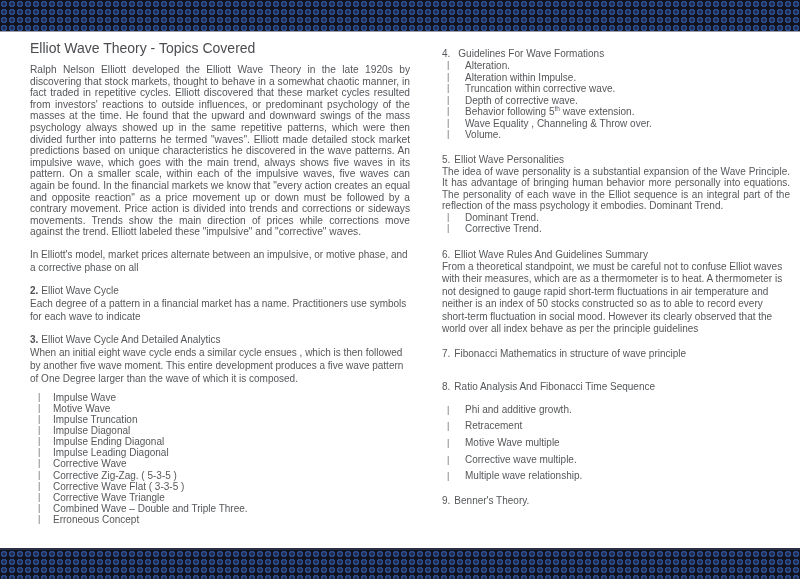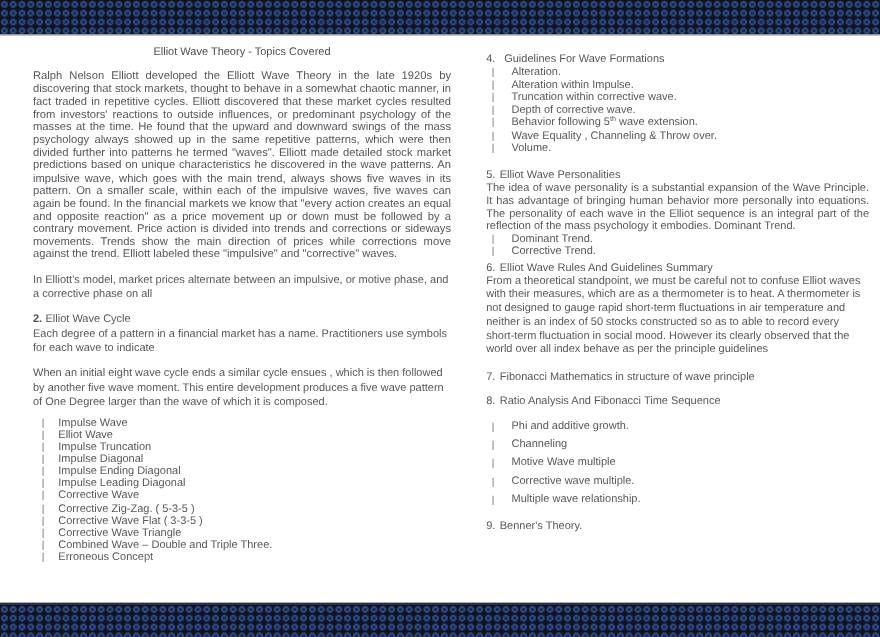--- a/index.html
+++ b/index.html
@@ -21,22 +21,22 @@
   }
   .band-top{top:0;height:31px;border-bottom:1px solid #9ea1ab;}
   .band-bottom{bottom:0;height:29px;border-top:2px solid #2a3044;}
 
   .col{position:absolute;top:31px;}
   .col-left{left:30px;width:380px;}
   .col-right{left:442px;width:348px;}
 
   .doc-title{
     margin:10px 0 0 0;
-    font-size:10px;line-height:14px;
-    text-align:center;color:#4a4c50;
+    font-size:14px;line-height:14px;
+    color:#4a4c50;
   }
   .intro{
     margin:9px 0 0 0;
     font-size:10.2px;line-height:11.6px;
     text-align:justify;color:#54565a;
   }
   .sec{margin:10px 0 0 0;font-size:10px;line-height:13px;}
   .sec .num{font-weight:bold;margin-right:3px;color:#4e5054;}
   .sec .num-plain{margin-right:4px;}
   .sec .num-wide{margin-right:8px;}
@@ -69,33 +69,34 @@
   <div class="sec">
     <p class="sec-body"><span>In Elliott's model, market prices alternate between an impulsive, or </span><span class="it">motive</span><span> phase, and a corrective phase on all</span></p>
   </div>
 
   <div class="sec">
     <p class="sec-heading"><span class="num">2.</span><span>Elliot Wave Cycle</span></p>
     <p class="sec-body">Each degree of a pattern in a financial market has a name. Practitioners use symbols for each wave to indicate</p>
   </div>
 
   <div class="sec">
+    <p class="sec-heading"><span class="num">3.</span><span>Elliot Wave Cycle And Detailed Analytics</span></p>
     <p class="sec-body">When an initial eight wave cycle ends a similar cycle ensues , which is then followed by another five wave moment. This entire development produces a five wave pattern of One Degree larger than the wave of which it is composed.</p>
   </div>
 
   <ul class="bar-list">
 
       <li>
         <span class="bar">|</span>
         <span>Impulse Wave</span>
       </li>
 
       <li>
         <span class="bar">|</span>
-        <span>Elliot Wave</span>
+        <span>Motive Wave</span>
       </li>
 
       <li>
         <span class="bar">|</span>
         <span>Impulse Truncation</span>
       </li>
 
       <li>
         <span class="bar">|</span>
         <span>Impulse Diagonal</span>
@@ -195,41 +196,41 @@
           <span>Dominant Trend.</span>
         </li>
 
         <li>
           <span class="bar">|</span>
           <span>Corrective Trend.</span>
         </li>
       </ul>
   </div>
 
-  <div class="sec" style="margin-top:2px;">
+  <div class="sec" style="margin-top:13px;">
     <p class="sec-heading"><span class="num-plain">6.</span><span>Elliot Wave Rules And Guidelines Summary</span></p>
     <p class="sec-body loose">From a theoretical standpoint, we must be careful not to confuse Elliot waves with their measures, which are as a thermometer is to heat. A thermometer is not designed to gauge rapid short-term fluctuations in air temperature and neither is an index of 50 stocks constructed so as to able to record every short-term fluctuation in social mood. However its clearly observed that the world over all index behave as per the principle guidelines</p>
   </div>
 
   <div class="sec" style="margin-top:11px;">
     <p class="sec-heading"><span class="num-plain">7.</span><span>Fibonacci Mathematics in structure of wave principle</span></p>
   </div>
 
-  <div class="sec" style="margin-top:9px;">
+  <div class="sec" style="margin-top:20px;">
     <p class="sec-heading"><span class="num-plain">8.</span><span>Ratio Analysis And Fibonacci Time Sequence</span></p>
     <ul class="bar-list spaced">
 
         <li>
           <span class="bar">|</span>
           <span>Phi and additive growth.</span>
         </li>
 
         <li>
           <span class="bar">|</span>
-          <span>Channeling</span>
+          <span>Retracement</span>
         </li>
 
         <li>
           <span class="bar">|</span>
           <span>Motive Wave multiple</span>
         </li>
 
         <li>
           <span class="bar">|</span>
           <span>Corrective wave multiple.</span>

